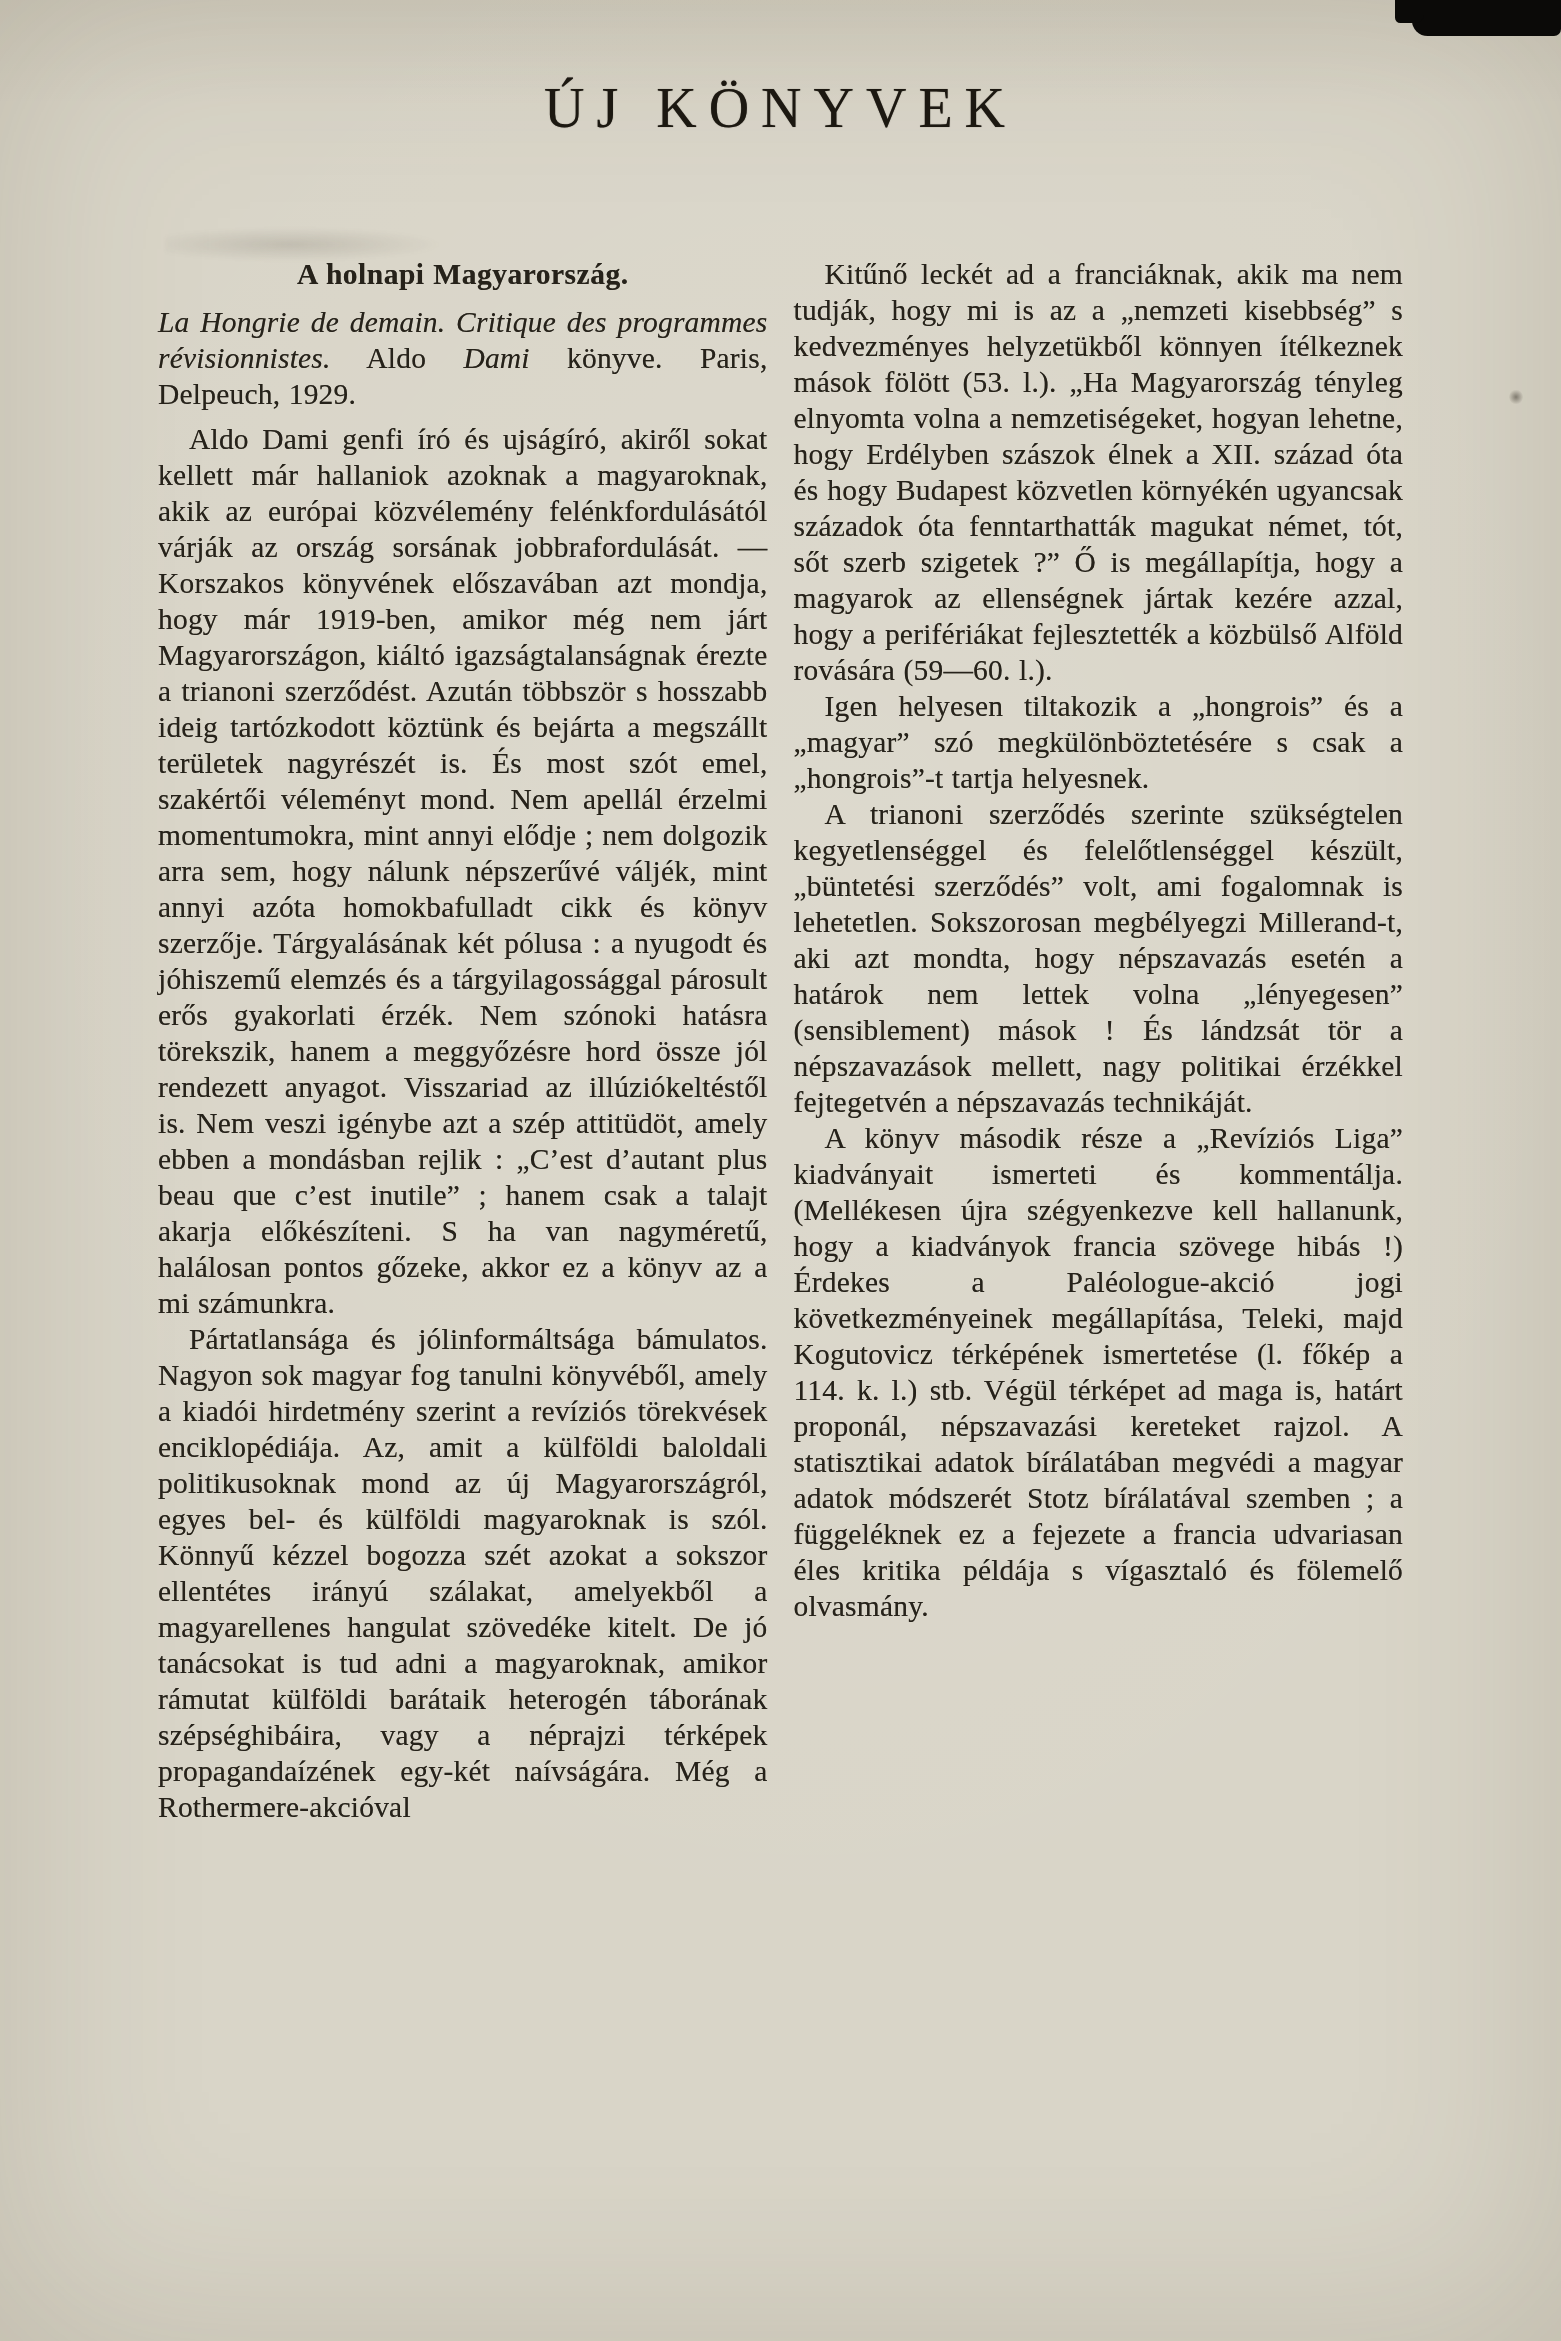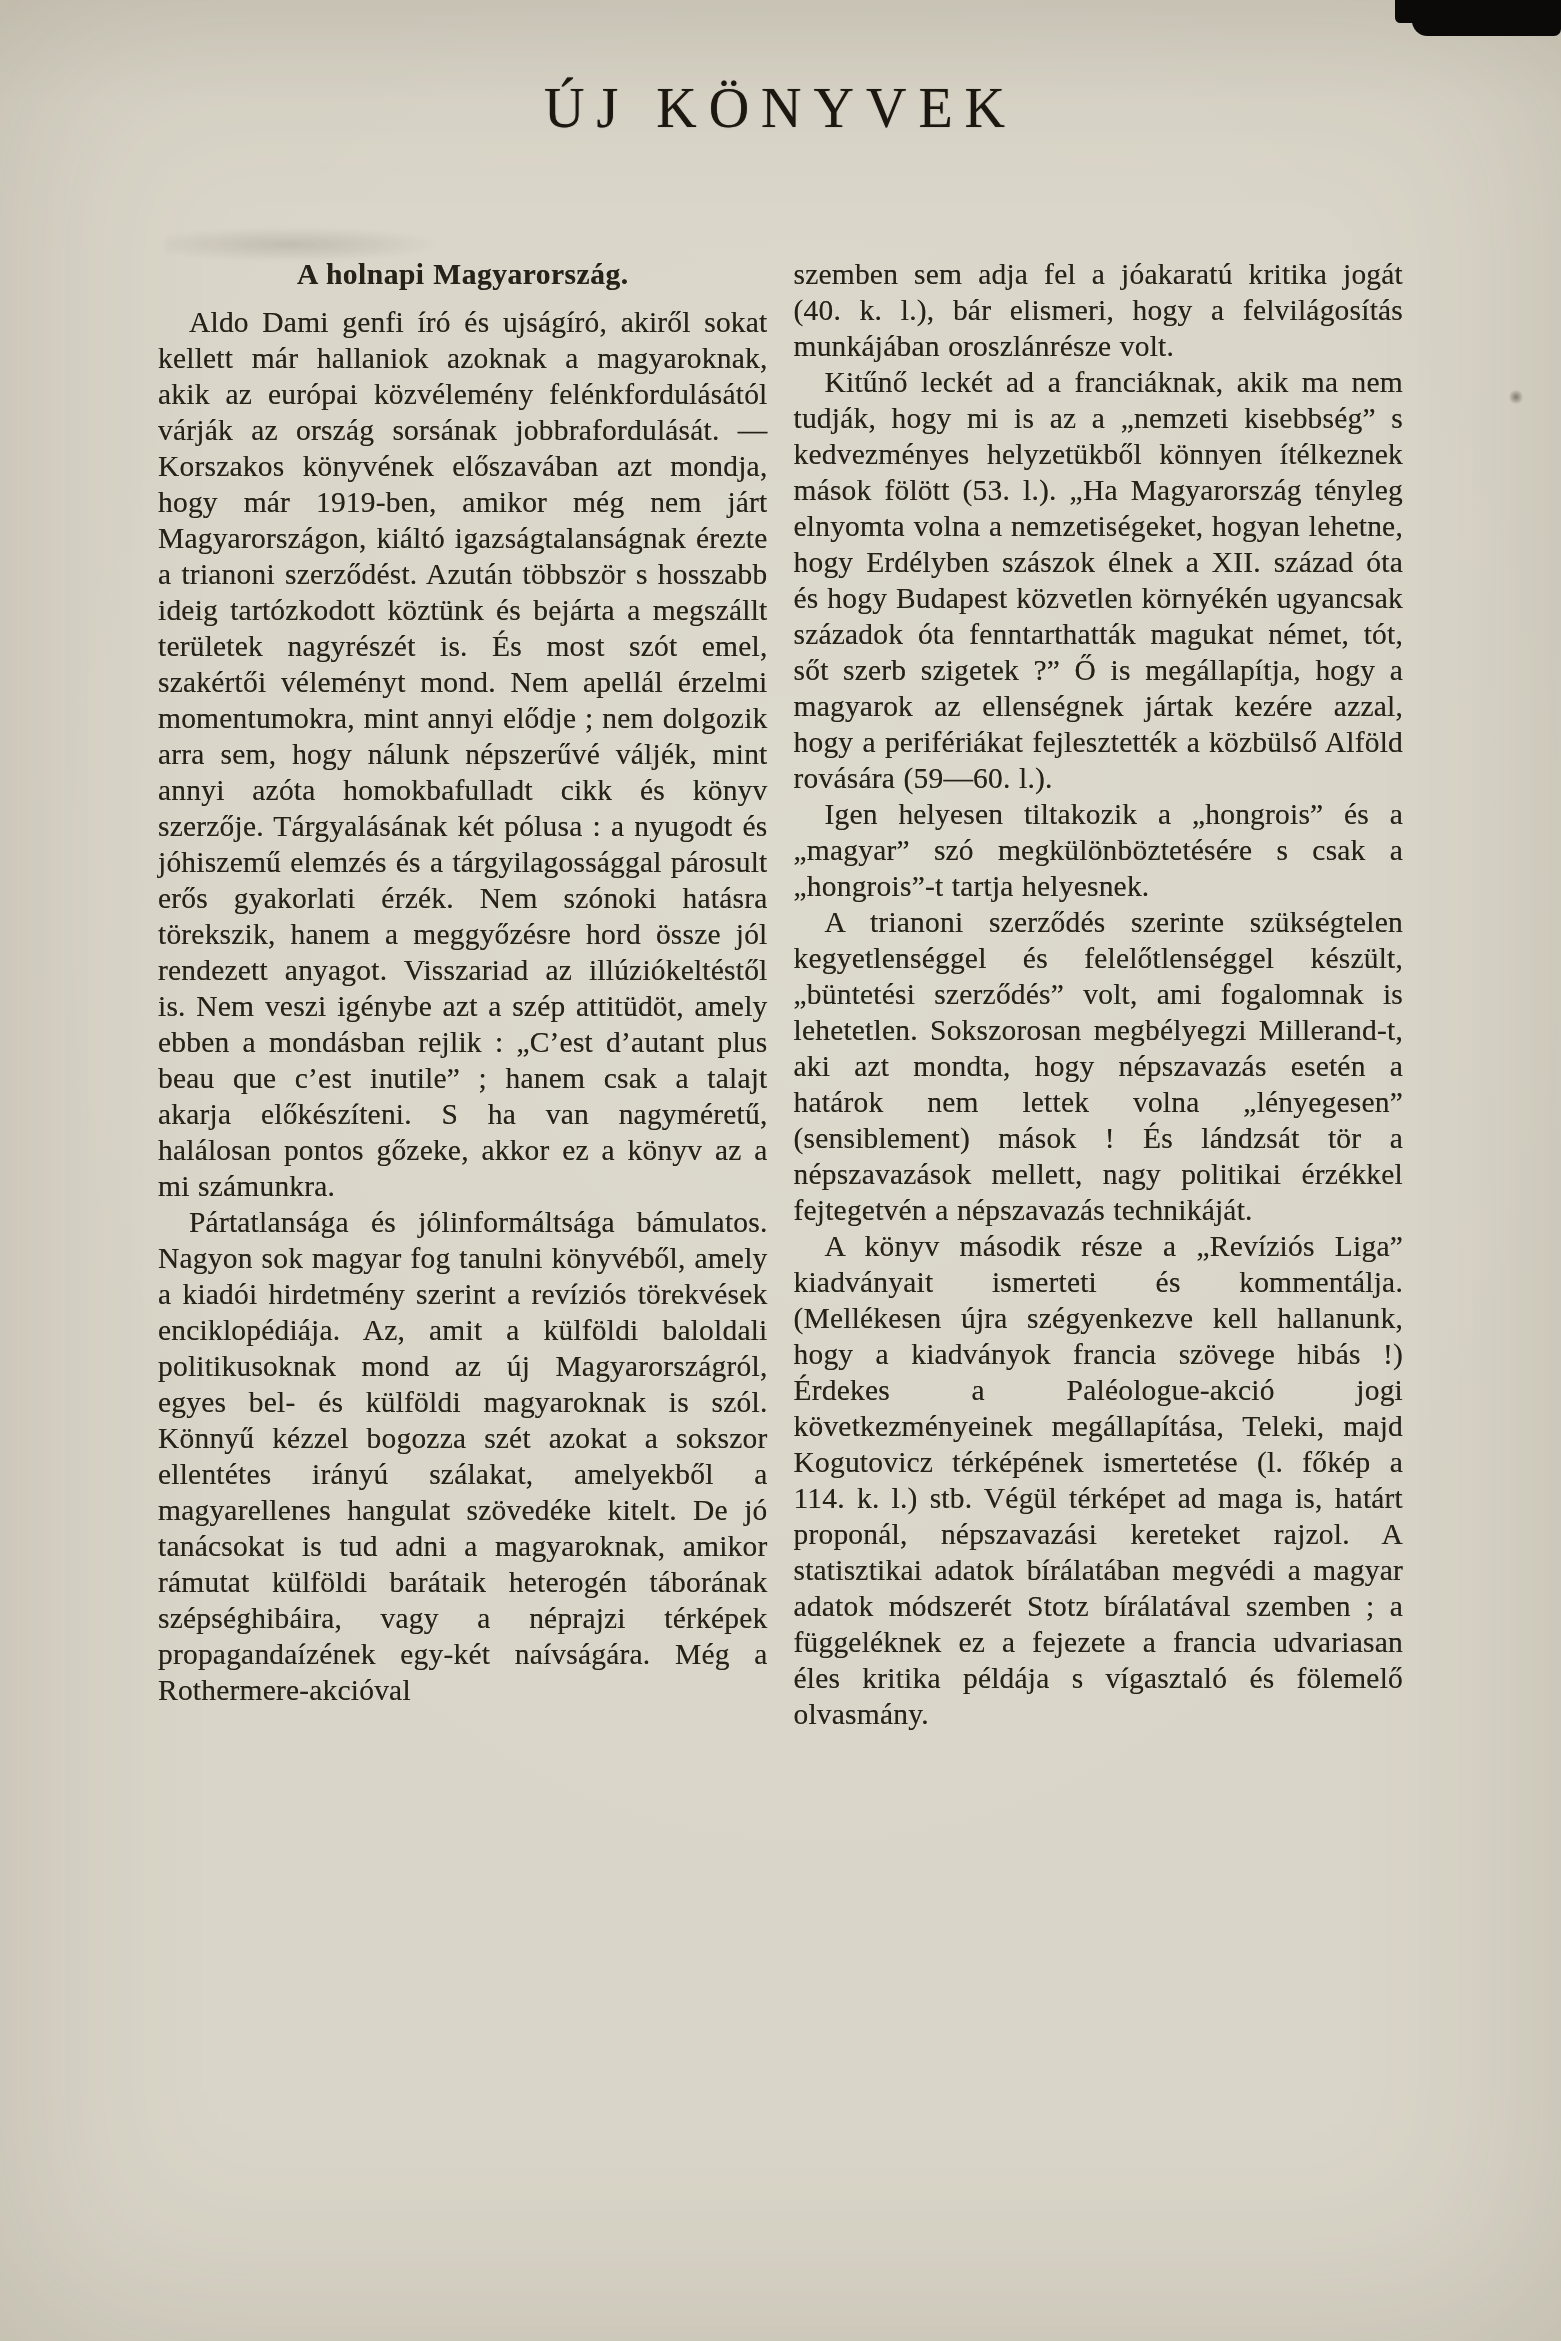--- a/index.html
+++ b/index.html
@@ -108,26 +108,29 @@
   <div class="artifact-topright"></div>
   <div class="smudge"></div>
   <div class="speck"></div>
 
   <h1 class="page-title">ÚJ KÖNYVEK</h1>
 
   <div class="columns">
 
     <div class="col">
       <h2 class="entry-heading">A holnapi Magyarország.</h2>
+      <p class="bib"><em>La Hongrie de demain. Critique des programmes révisionnistes.</em>
+        <span>Aldo</span>
+        <em>Dami</em>
+        <span>könyve. Paris, Delpeuch, 1929.</span></p>
       <p class="body-par">Aldo Dami genfi író és ujságíró, akiről sokat kellett már hallaniok azoknak a magyaroknak, akik az európai közvélemény felénkfordulásától várják az ország sorsának jobbrafordulását. — Korszakos könyvének előszavában azt mondja, hogy már 1919-ben, amikor még nem járt Magyarországon, kiáltó igazságtalanságnak érezte a trianoni szerződést. Azután többször s hosszabb ideig tartózkodott köztünk és bejárta a megszállt területek nagyrészét is. És most szót emel, szakértői véleményt mond. Nem apellál érzelmi momentumokra, mint annyi elődje ; nem dolgozik arra sem, hogy nálunk népszerűvé váljék, mint annyi azóta homokbafulladt cikk és könyv szerzője. Tárgyalásának két pólusa : a nyugodt és jóhiszemű elemzés és a tárgyilagossággal párosult erős gyakorlati érzék. Nem szónoki hatásra törekszik, hanem a meggyőzésre hord össze jól rendezett anyagot. Visszariad az illúziókeltéstől is. Nem veszi igénybe azt a szép attitüdöt, amely ebben a mondásban rejlik : „C’est d’autant plus beau que c’est inutile” ; hanem csak a talajt akarja előkészíteni. S ha van nagyméretű, halálosan pontos gőzeke, akkor ez a könyv az a mi számunkra.</p>
       <p class="body-par">Pártatlansága és jólinformáltsága bámulatos. Nagyon sok magyar fog tanulni könyvéből, amely a kiadói hirdetmény szerint a revíziós törekvések enciklopédiája. Az, amit a külföldi baloldali politikusoknak mond az új Magyarországról, egyes bel- és külföldi magyaroknak is szól. Könnyű kézzel bogozza szét azokat a sokszor ellentétes irányú szálakat, amelyekből a magyarellenes hangulat szövedéke kitelt. De jó tanácsokat is tud adni a magyaroknak, amikor rámutat külföldi barátaik heterogén táborának szépséghibáira, vagy a néprajzi térképek propagandaízének egy-két naívságára. Még a Rothermere-akcióval</p>
     </div>
 
     <div class="col">
-      <p class="body-par no-indent">szemben sem adja fel a jóakaratú kritika jogát (40. k. l.), bár elismeri, hogy a felvilágosítás munkájában oroszlánrésze volt.</p>
       <p class="body-par">Kitűnő leckét ad a franciáknak, akik ma nem tudják, hogy mi is az a „nemzeti kisebbség” s kedvezményes helyzetükből könnyen ítélkeznek mások fölött (53. l.). „Ha Magyarország tényleg elnyomta volna a nemzetiségeket, hogyan lehetne, hogy Erdélyben szászok élnek a XII. század óta és hogy Budapest közvetlen környékén ugyancsak századok óta fenntarthatták magukat német, tót, sőt szerb szigetek ?” Ő is megállapítja, hogy a magyarok az ellenségnek jártak kezére azzal, hogy a perifériákat fejlesztették a közbülső Alföld rovására (59—60. l.).</p>
       <p class="body-par">Igen helyesen tiltakozik a „hongrois” és a „magyar” szó megkülönböztetésére s csak a „hongrois”-t tartja helyesnek.</p>
       <p class="body-par">A trianoni szerződés szerinte szükségtelen kegyetlenséggel és felelőtlenséggel készült, „büntetési szerződés” volt, ami fogalomnak is lehetetlen. Sokszorosan megbélyegzi Millerand-t, aki azt mondta, hogy népszavazás esetén a határok nem lettek volna „lényegesen” (sensiblement) mások ! És lándzsát tör a népszavazások mellett, nagy politikai érzékkel fejtegetvén a népszavazás technikáját.</p>
       <p class="body-par">A könyv második része a „Revíziós Liga” kiadványait ismerteti és kommentálja. (Mellékesen újra szégyenkezve kell hallanunk, hogy a kiadványok francia szövege hibás !) Érdekes a Paléologue-akció jogi következményeinek megállapítása, Teleki, majd Kogutovicz térképének ismertetése (l. főkép a 114. k. l.) stb. Végül térképet ad maga is, határt proponál, népszavazási kereteket rajzol. A statisztikai adatok bírálatában megvédi a magyar adatok módszerét Stotz bírálatával szemben ; a függeléknek ez a fejezete a francia udvariasan éles kritika példája s vígasztaló és fölemelő olvasmány.</p>
     </div>
 
   </div>
 </div>
 
 

